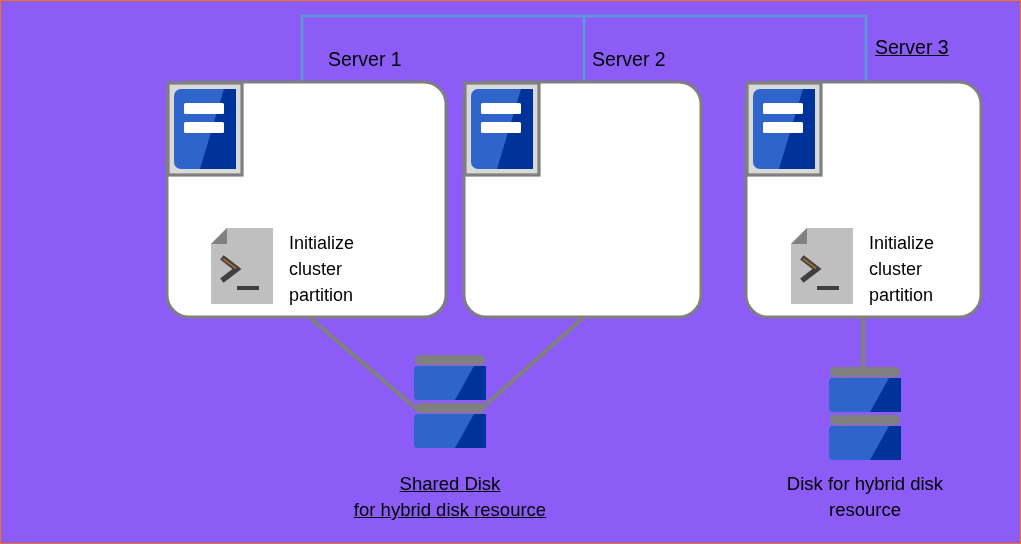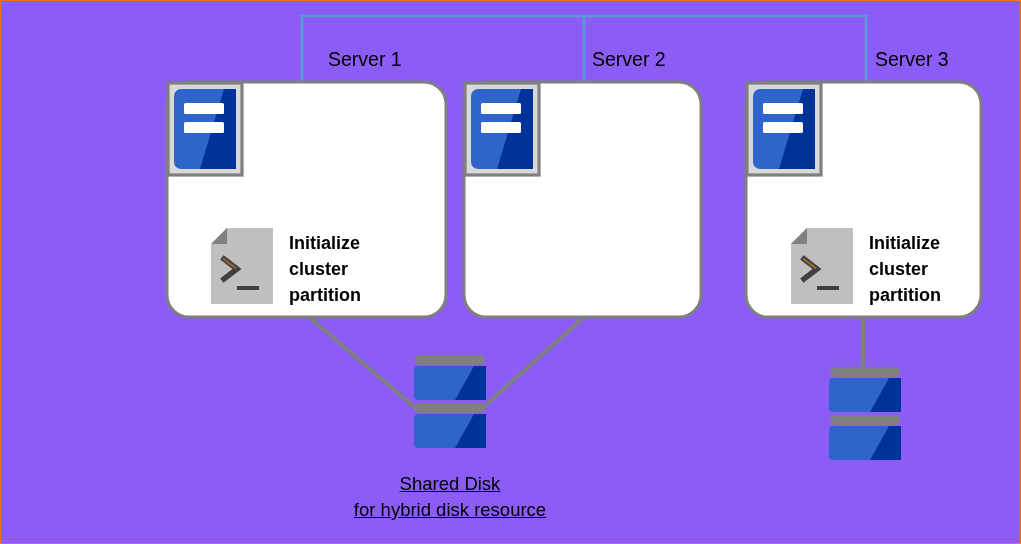--- a/index.html
+++ b/index.html
@@ -35,21 +35,20 @@
   }
   .server-label {
     font-size: 19.5px;
   }
   .note-text {
     position: absolute;
     font-size: 18px;
     line-height: 26px;
     color: #000;
     white-space: pre-line;
-    font-weight: bold;
   }
   .disk-caption {
     position: absolute;
     font-size: 18.5px;
     line-height: 26px;
     color: #000;
     text-align: center;
     white-space: pre-line;
   }
 </style>
@@ -129,25 +128,27 @@
     <g>
       <use href="#sym-disk-stack" x="411" y="352" width="76" height="100"></use>
     </g>
     <g>
       <use href="#sym-disk-stack" x="826" y="364" width="76" height="100"></use>
     </g>
   </svg>
 
   <div class="lbl server-label" style="left:327px; top:46px;">Server 1</div>
   <div class="lbl server-label" style="left:591px; top:46px;text-align:right;">Server 2</div>
-  <div class="lbl server-label" style="left:874px; top:46px;">Server 3</div>
+  <div class="lbl server-label" style="left:874px; top:34px;text-decoration:underline;">Server 3</div>
 
   <div class="note-text" style="left:288px; top:229px;">Initialize
 cluster
 partition</div>
   <div class="note-text" style="left:868px; top:229px;">Initialize
 cluster
 partition</div>
 
   <div class="disk-caption" style="left:269px; top:470px; width:360px;text-decoration:underline;">Shared Disk
 for hybrid disk resource</div>
+  <div class="disk-caption" style="left:724px; top:470px; width:280px;">Disk for hybrid disk
+resource</div>
 
 </div>
 
 </body></html>

